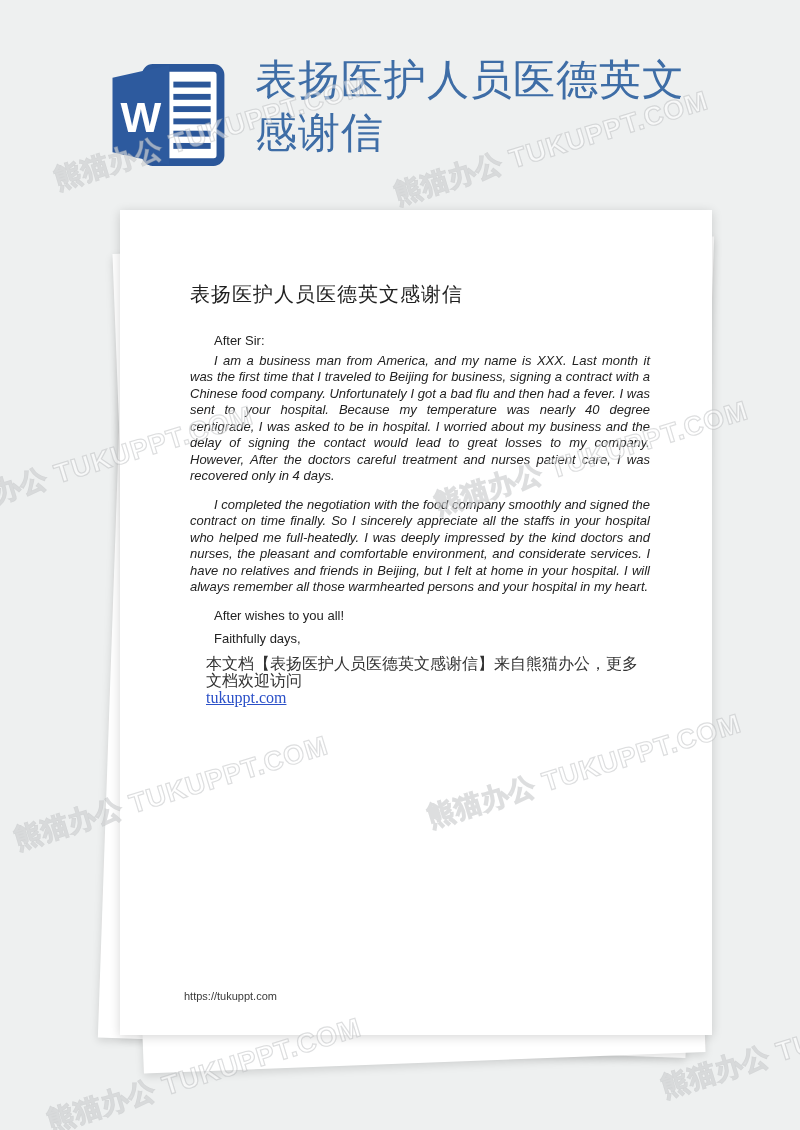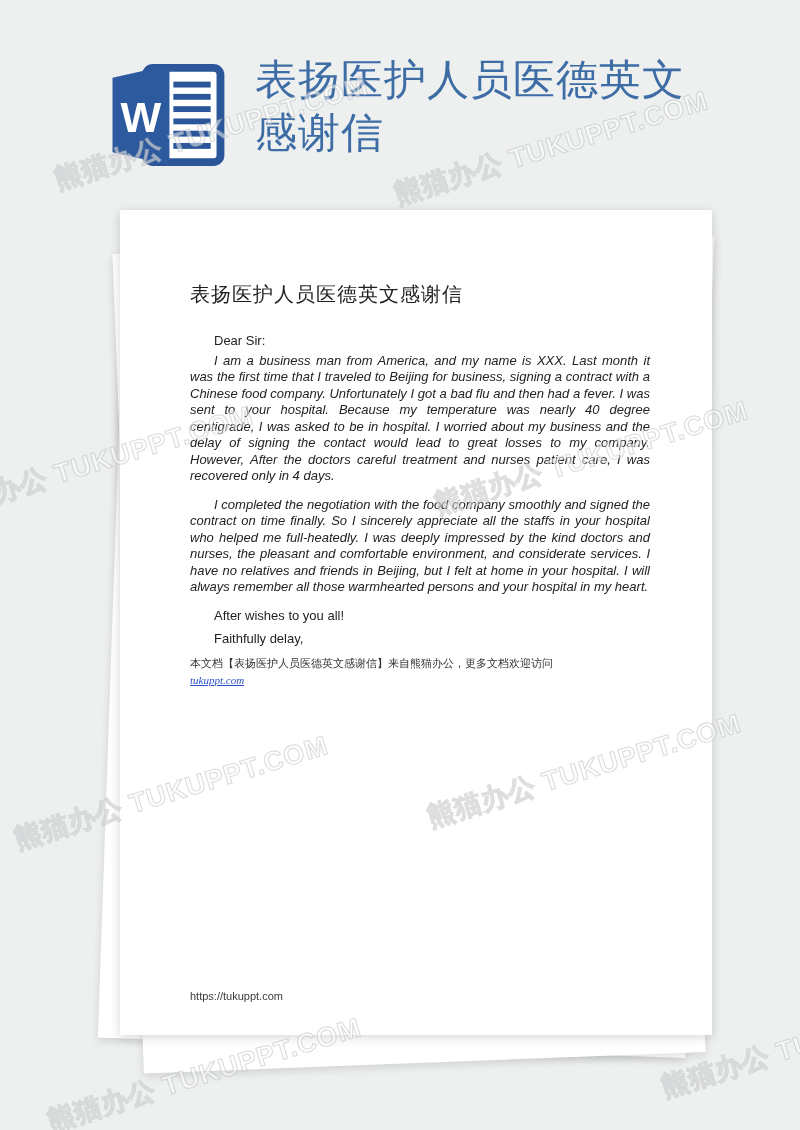--- a/index.html
+++ b/index.html
@@ -40,24 +40,24 @@
   .doc-title{
     font-family:"Liberation Serif",serif;
     font-size:20px;line-height:26px;letter-spacing:1px;
     color:#1f1f1f;font-weight:normal;margin:0 0 26px 0;
   }
   .salutation{margin:0 0 3px 0;text-indent:24px;}
   .para{margin:0 0 12px 0;text-indent:24px;text-align:justify;font-style:italic;}
   .closing-line{margin:0 0 7px 0;text-indent:24px;}
   .source-note{
     font-family:"Liberation Serif",serif;
-    font-size:11px;line-height:17px;color:#333333;margin:4px 0 0 0;
+    font-size:16px;line-height:17px;color:#333333;margin:4px 0 0 16px;
   }
-  .source-note a{color:var(--link-blue,#2b50c8);text-decoration:underline;font-style:italic;}
-  .page-url{position:absolute;left:70px;top:778px;font-size:11px;color:#3a3a3a;}
+  .source-note a{color:var(--link-blue,#2b50c8);text-decoration:underline;}
+  .page-url{position:absolute;left:64px;top:778px;font-size:11px;color:#3a3a3a;}
 </style>
 </head>
 <body>
 
 <div class="canvas" style="--bg: #eef0f0; --title-blue: #3e6da6; --link-blue: #2b50c8; --body-text: #222222;">
 
   <div class="sheet sheet-a"></div>
   <div class="sheet sheet-b"></div>
 
   <div class="app-icon">
@@ -72,25 +72,25 @@
         <rect x="70" y="82.5" width="38" height="6"></rect>
       </g>
       <polygon points="8,16 66,3 66,105 8,92" fill="#2d5a9e"></polygon>
       <text x="37" y="71" text-anchor="middle" font-family="Liberation Sans, sans-serif" font-size="44" font-weight="bold" fill="#ffffff">W</text>
     </svg>
   </div>
   <div class="header-title">表扬医护人员医德英文感谢信</div>
 
   <div class="page">
     <h1 class="doc-title">表扬医护人员医德英文感谢信</h1>
-    <p class="salutation">Dear Sir:</p>
+    <p class="salutation">After Sir:</p>
     <p class="para">I am a business man from America, and my name is XXX. Last month it was the first time that I traveled to Beijing for business, signing a contract with a Chinese food company. Unfortunately I got a bad flu and then had a fever. I was sent to your hospital. Because my temperature was nearly 40 degree centigrade, I was asked to be in hospital. I worried about my business and the delay of signing the contact would lead to great losses to my company. However, After the doctors careful treatment and nurses patient care, I was recovered only in 4 days.</p>
     <p class="para">I completed the negotiation with the food company smoothly and signed the contract on time finally. So I sincerely appreciate all the staffs in your hospital who helped me full-heatedly. I was deeply impressed by the kind doctors and nurses, the pleasant and comfortable environment, and considerate services. I have no relatives and friends in Beijing, but I felt at home in your hospital. I will always remember all those warmhearted persons and your hospital in my heart.</p>
     <p class="closing-line">After wishes to you all!</p>
-    <p class="closing-line">Faithfully delay,</p>
+    <p class="closing-line">Faithfully days,</p>
     <p class="source-note">
       <span>本文档【表扬医护人员医德英文感谢信】来自熊猫办公，更多文档欢迎访问</span><br>
       <a href="#">tukuppt.com</a>
     </p>
     <div class="page-url">https://tukuppt.com</div>
   </div>
 
   <div class="wm-layer">
       <span class="wm" style="left: 55px; top: 162px;">熊猫办公 TUKUPPT.COM</span>
       <span class="wm" style="left: 395px; top: 177px;">熊猫办公 TUKUPPT.COM</span>

